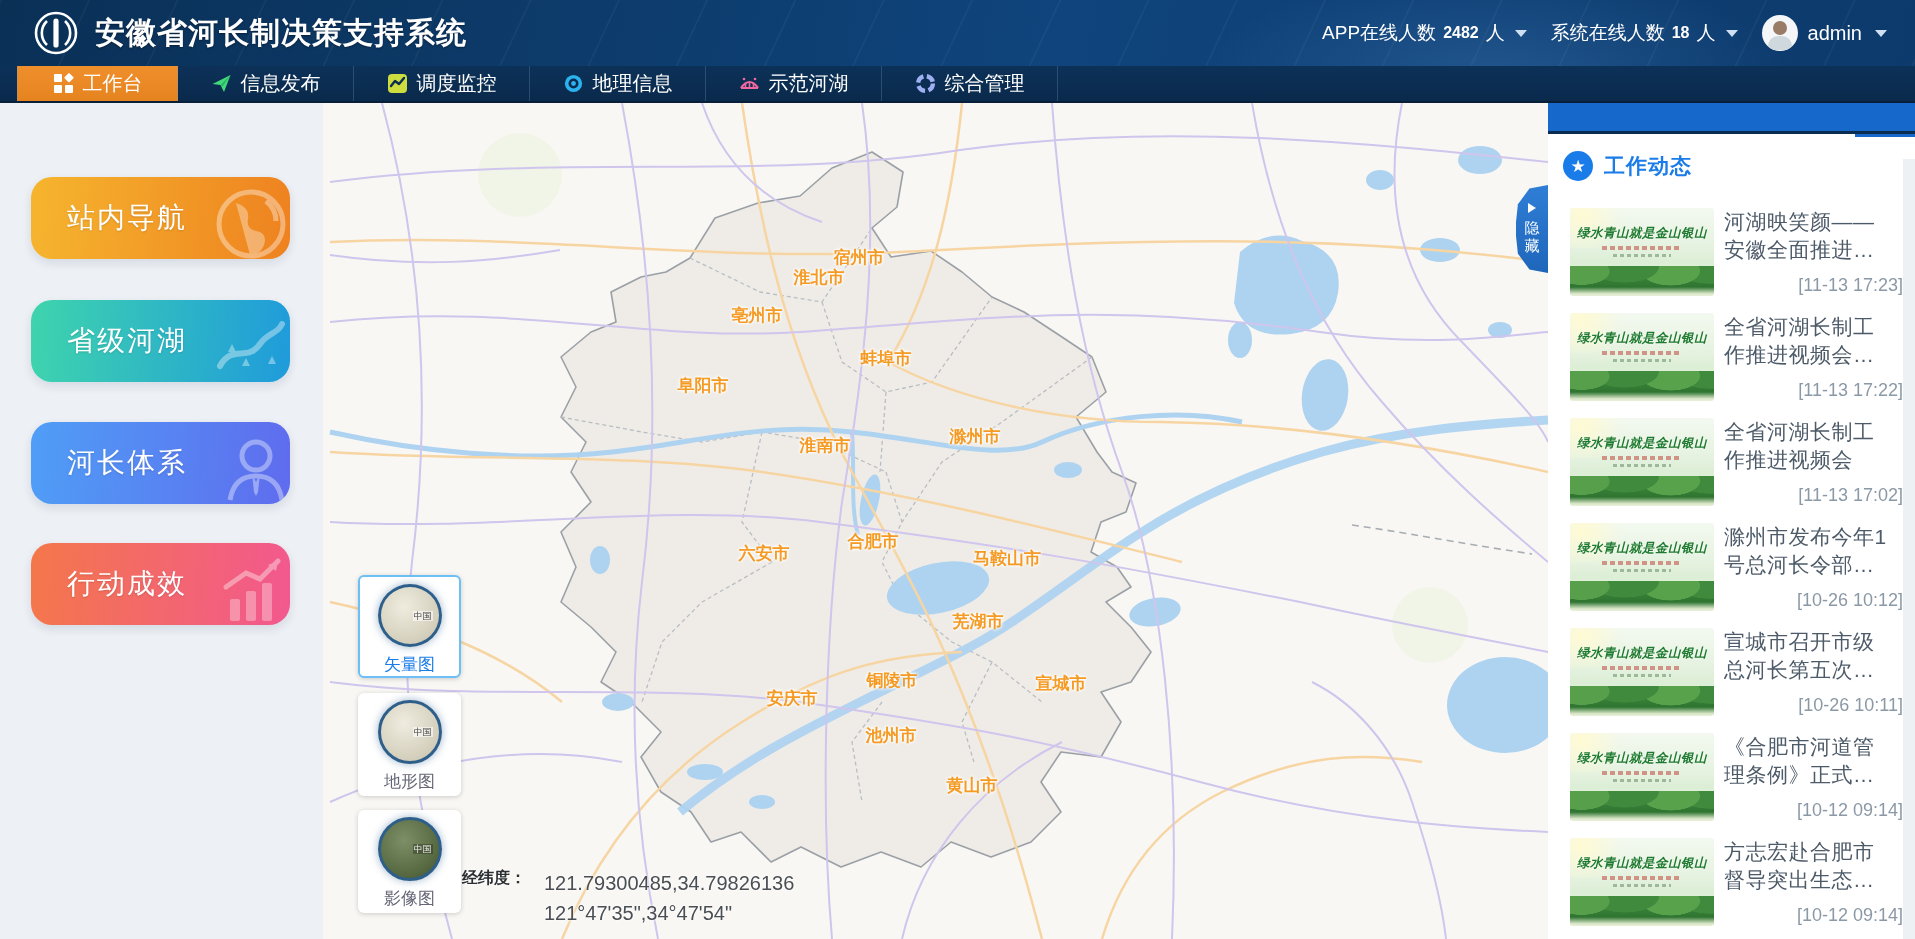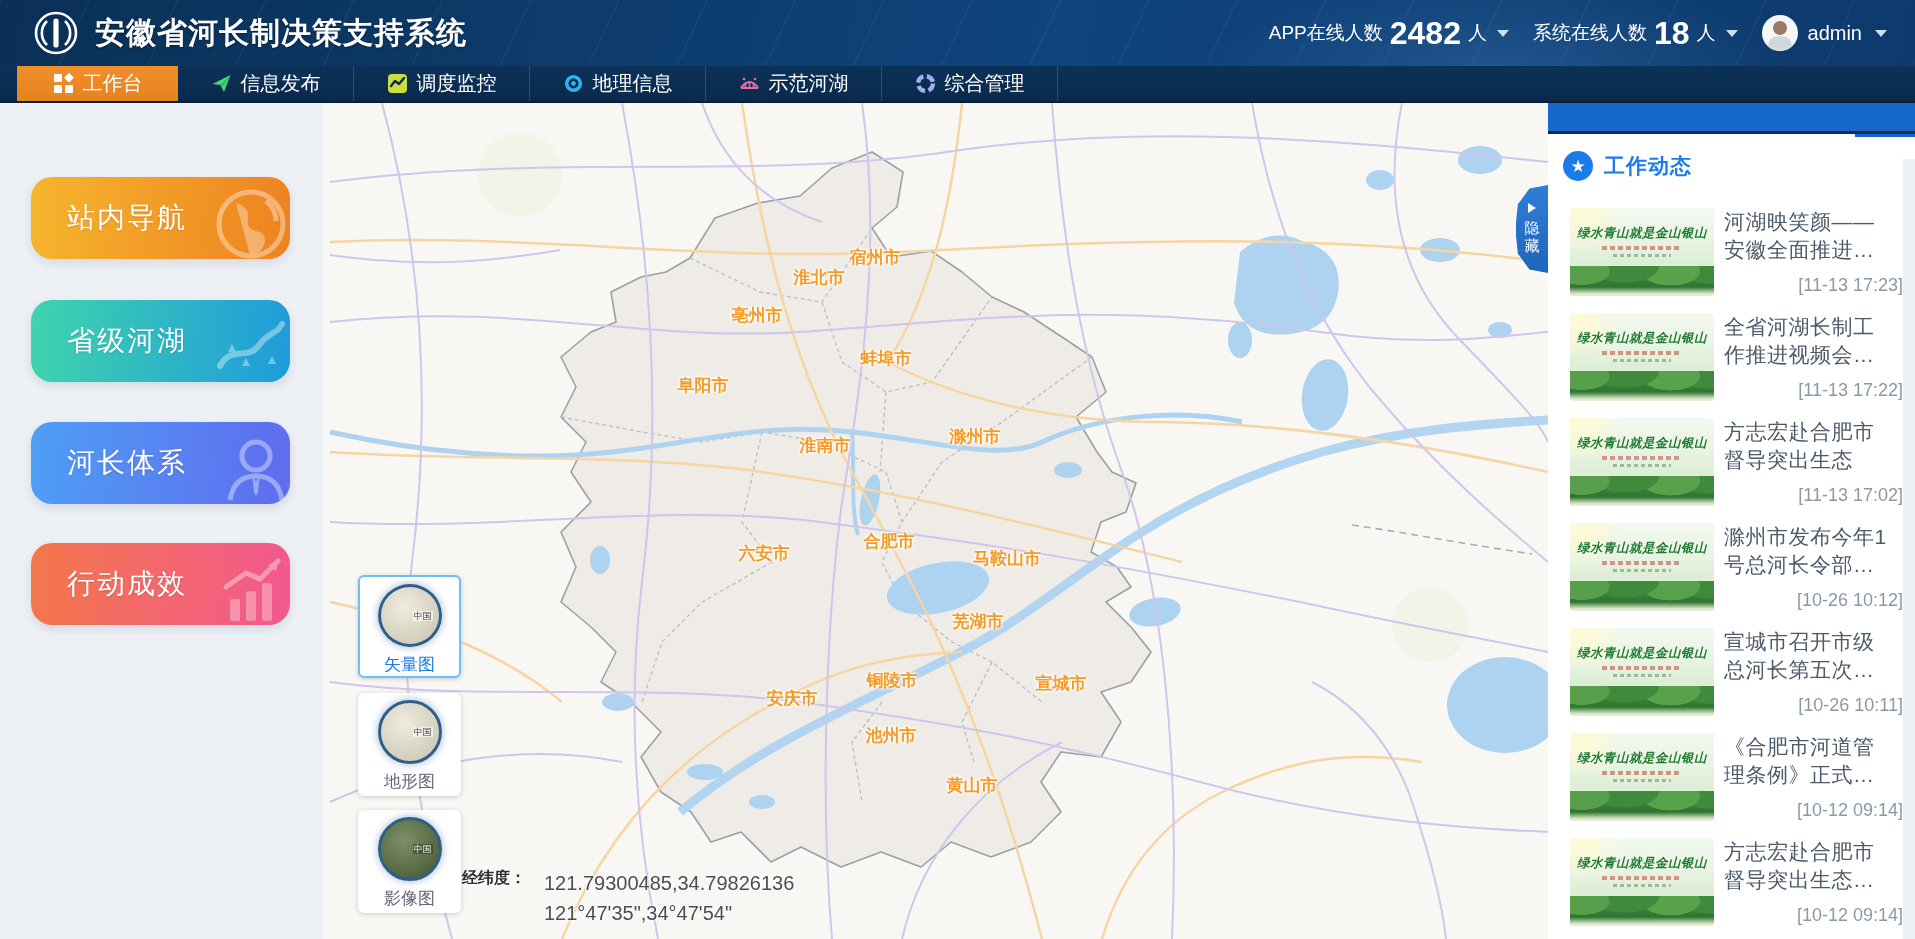--- a/index.html
+++ b/index.html
@@ -17,21 +17,21 @@
   .header::before{
     content:"";position:absolute;inset:0;
     background:repeating-linear-gradient(115deg,rgba(255,255,255,.035) 0 2px,transparent 2px 80px),
                radial-gradient(420px 160px at 78% 120%,rgba(70,130,190,.35),transparent 70%);
     pointer-events:none;
   }
   .logo{margin-left:33px;width:46px;height:46px;flex:0 0 auto;}
   .app-title{color:#fff;font-size:30px;font-weight:bold;margin-left:16px;letter-spacing:1px;text-shadow:0 1px 2px rgba(0,0,0,.4);}
   .header-right{margin-left:auto;margin-right:28px;display:flex;align-items:center;gap:10px;color:#fff;font-size:19px;position:relative;z-index:2;}
   .online-group{display:flex;align-items:center;gap:7px;cursor:pointer;margin-right:14px;}
-  .online-count{font-size:32px;font-weight:bold;}
+  .online-count{font-size:16px;font-weight:bold;}
   .caret{width:0;height:0;border-left:6px solid transparent;border-right:6px solid transparent;border-top:7px solid #cfe0f2;margin-left:3px;}
   .avatar{width:36px;height:36px;border-radius:50%;background:#f4f6f8;position:relative;overflow:hidden;flex:0 0 auto;}
   .avatar::before{content:"";position:absolute;left:11px;top:6px;width:14px;height:14px;border-radius:50%;background:#9a7b66;}
   .avatar::after{content:"";position:absolute;left:6px;top:21px;width:24px;height:14px;border-radius:10px 10px 0 0;background:#cfd8dd;}
   .admin-name{font-size:20px;}
 
   
   .navbar{
     position:absolute;left:0;top:66px;width:1915px;height:37px;
     background:linear-gradient(180deg,#0c3158,#0a2a4c);
@@ -345,28 +345,28 @@
     <path class="road-p" d="M1402 103 C 1382 202 1402 282 1462 342 C1510 392 1540 422 1548 442"></path>
     <path class="road-p" d="M330 802 C 420 762 520 742 622 762"></path>
     <path class="road-p" d="M902 939 C 922 852 982 782 1062 742"></path>
     <path class="road-p" d="M1312 682 C 1352 702 1392 742 1412 802 C1432 862 1442 902 1446 939"></path>
     <path class="road-p" d="M702 103 C 722 162 762 202 822 222"></path>
     <path class="road-p" d="M330 255 C 420 268 490 262 560 250"></path>
 
     <path d="M1352 525 C 1402 532 1452 542 1532 554" stroke="#a7adb3" stroke-width="1.6" fill="none" stroke-dasharray="7 5"></path>
   </svg>
   <div id="city-labels">
-      <span class="city-label" style="left: 552px; top: 154px;">宿州市</span>
+      <span class="city-label" style="left: 536px; top: 154px;">宿州市</span>
       <span class="city-label" style="left: 496px; top: 174px;">淮北市</span>
       <span class="city-label" style="left: 434px; top: 212px;">亳州市</span>
       <span class="city-label" style="left: 563px; top: 255px;">蚌埠市</span>
       <span class="city-label" style="left: 380px; top: 282px;">阜阳市</span>
       <span class="city-label" style="left: 652px; top: 333px;">滁州市</span>
       <span class="city-label" style="left: 502px; top: 342px;">淮南市</span>
-      <span class="city-label" style="left: 566px; top: 438px;">合肥市</span>
+      <span class="city-label" style="left: 550px; top: 438px;">合肥市</span>
       <span class="city-label" style="left: 441px; top: 450px;">六安市</span>
       <span class="city-label" style="left: 684px; top: 455px;">马鞍山市</span>
       <span class="city-label" style="left: 655px; top: 518px;">芜湖市</span>
       <span class="city-label" style="left: 569px; top: 577px;">铜陵市</span>
       <span class="city-label" style="left: 738px; top: 580px;">宣城市</span>
       <span class="city-label" style="left: 469px; top: 595px;">安庆市</span>
       <span class="city-label" style="left: 568px; top: 632px;">池州市</span>
       <span class="city-label" style="left: 649px; top: 682px;">黄山市</span>
     </div>
 </div>
@@ -436,21 +436,21 @@
       </div>
     </div>
 
     <div class="news-item">
       <div class="thumb">
         <span class="thumb-caption">绿水青山就是金山银山</span>
           <i class="cap-sub"></i>
           <i class="cap-sub2"></i>
       </div>
       <div class="news-meta">
-        <div class="news-title">方志宏赴合肥市督导突出生态</div>
+        <div class="news-title">全省河湖长制工作推进视频会</div>
         <div class="news-time">[11-13 17:02]</div>
       </div>
     </div>
 
     <div class="news-item">
       <div class="thumb">
         <span class="thumb-caption">绿水青山就是金山银山</span>
           <i class="cap-sub"></i>
           <i class="cap-sub2"></i>
       </div>

